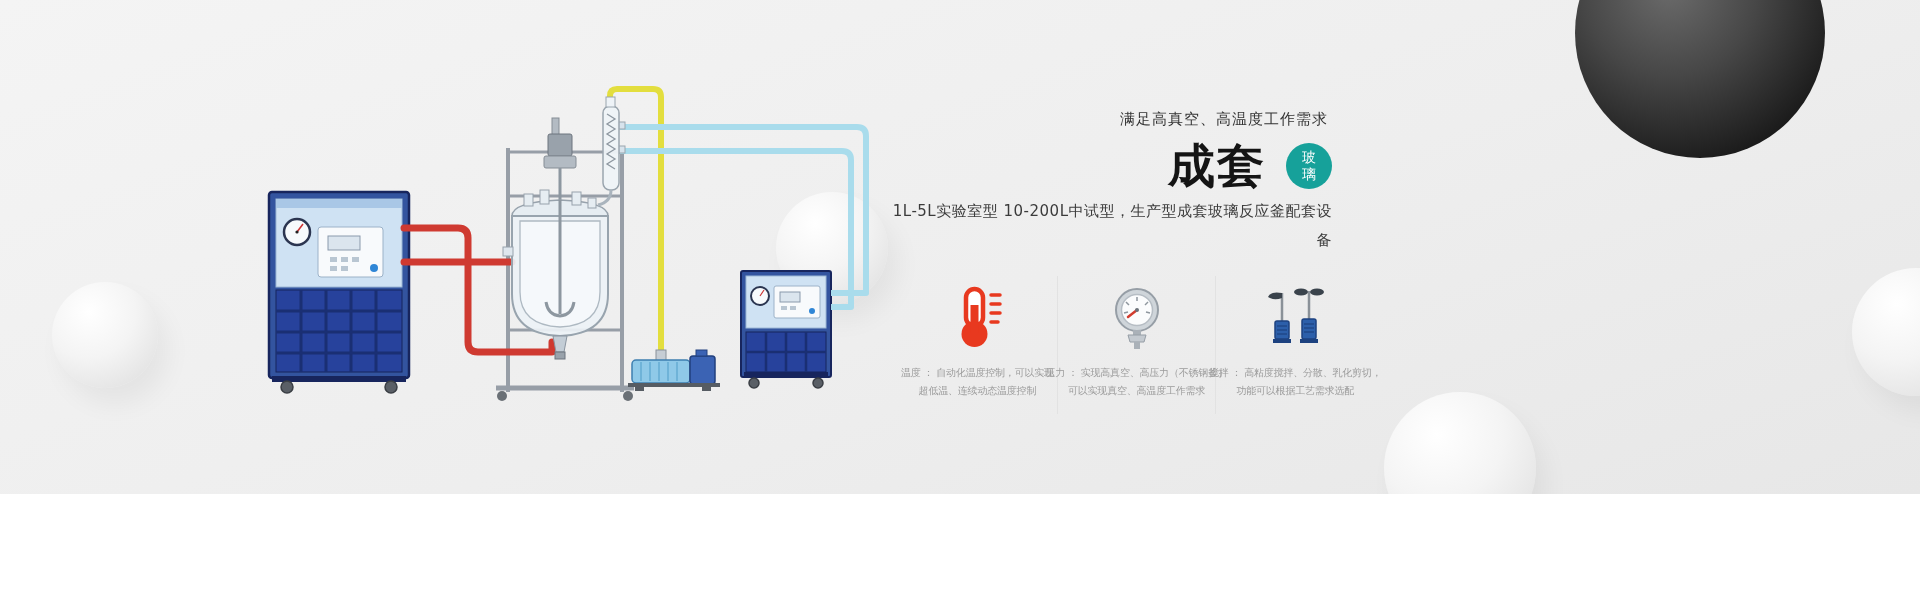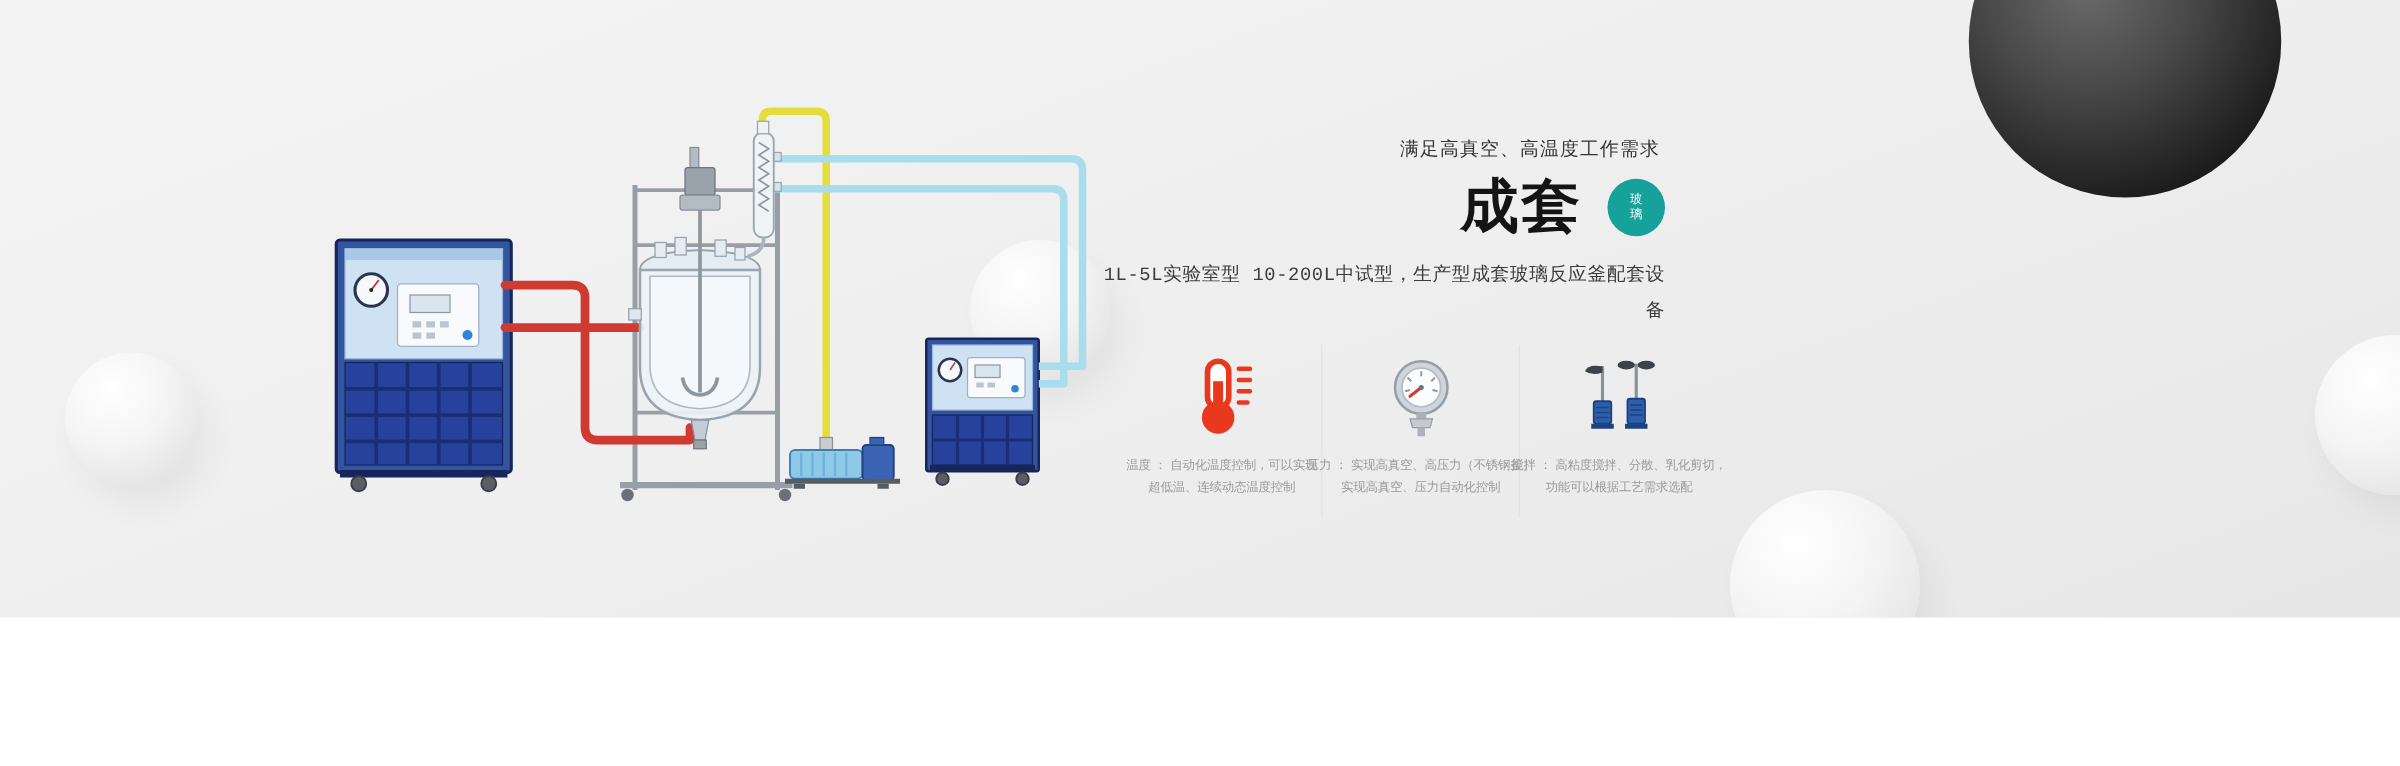--- a/index.html
+++ b/index.html
@@ -20,23 +20,23 @@
 
   .diagram { position:absolute; left:0; top:0; }
 
   
   .hero-text { position:absolute; top:110px; left:880px; width:452px; text-align:right; }
   .tagline { font-size:15px; letter-spacing:1px; color:#333; padding-right:4px; }
   .title-row { margin-top:13px; display:flex; justify-content:flex-end; align-items:center; gap:20px; }
   .title-part { font-size:47px; font-weight:700; color:#141414; letter-spacing:2px; line-height:1; }
   .title-badge { width:46px; height:46px; border-radius:50%; background:#16a19a; color:#fff;
                  display:flex; align-items:center; justify-content:center; flex:0 0 auto; }
-  .title-badge span { display:block; width:16px; font-size:10px; line-height:1.15; text-align:center;
+  .title-badge span { display:block; width:16px; font-size:14px; line-height:1.15; text-align:center;
                       word-break:break-all; font-weight:400; }
-  .desc { margin-top:18px; font-size:15px; color:#3b3b3b; line-height:1.9; letter-spacing:0.5px;font-family:Liberation Mono, monospace; }
+  .desc { margin-top:8px; font-size:15px; color:#3b3b3b; line-height:1.9; letter-spacing:0.5px; }
 
   
   .features { position:absolute; left:898px; top:276px; width:476px; display:flex; align-items:stretch;justify-content:flex-end; }
   .feature { width:33.33%; display:flex; flex-direction:column; align-items:center; padding:6px 2px 14px; }
   .feature + .feature { border-left:1px solid #e2e2e2; }
   .feature-icon { height:72px; display:flex; align-items:center; justify-content:center; }
   .feature-text { margin-top:10px; font-size:10px; color:#9b9b9b; line-height:1.8; text-align:center;
                   white-space:nowrap; letter-spacing:-0.2px; }
 </style>
 </head>
@@ -234,21 +234,21 @@
           </g>
           <line x1="33" y1="25" x2="24" y2="32" stroke="#d23c2e" stroke-width="2.5" stroke-linecap="round"></line>
           <circle cx="33" cy="25" r="2" fill="#6b737b"></circle>
           <rect x="29" y="45" width="8" height="5" fill="#aab1b8"></rect>
           <polygon points="24,50 42,50 40,57 26,57" fill="#c4cad0" stroke="#969ea6"></polygon>
           <rect x="30" y="57" width="6" height="7" fill="#aab1b8"></rect>
         </svg>
       </div>
       <div class="feature-text">
         <div>压力 ： 实现高真空、高压力（不锈钢釜）</div>
-        <div>实现高真空、压力自动化控制</div>
+        <div>可以实现真空、高温度工作需求</div>
       </div>
     </div>
 
     <div class="feature">
       <div class="feature-icon">
         <svg width="66" height="66" viewBox="0 0 66 66">
           <line x1="20" y1="8" x2="20" y2="38" stroke="#8a9198" stroke-width="2.5"></line>
           <path d="M20 8 Q8 6 6 12 Q12 16 20 13 Z" fill="#3a434c"></path>
           <rect x="13" y="36" width="14" height="18" rx="2" fill="#2c5faa" stroke="#1d4280" stroke-width="1.5"></rect>
           <g stroke="#1d4280" stroke-width="1.2">

